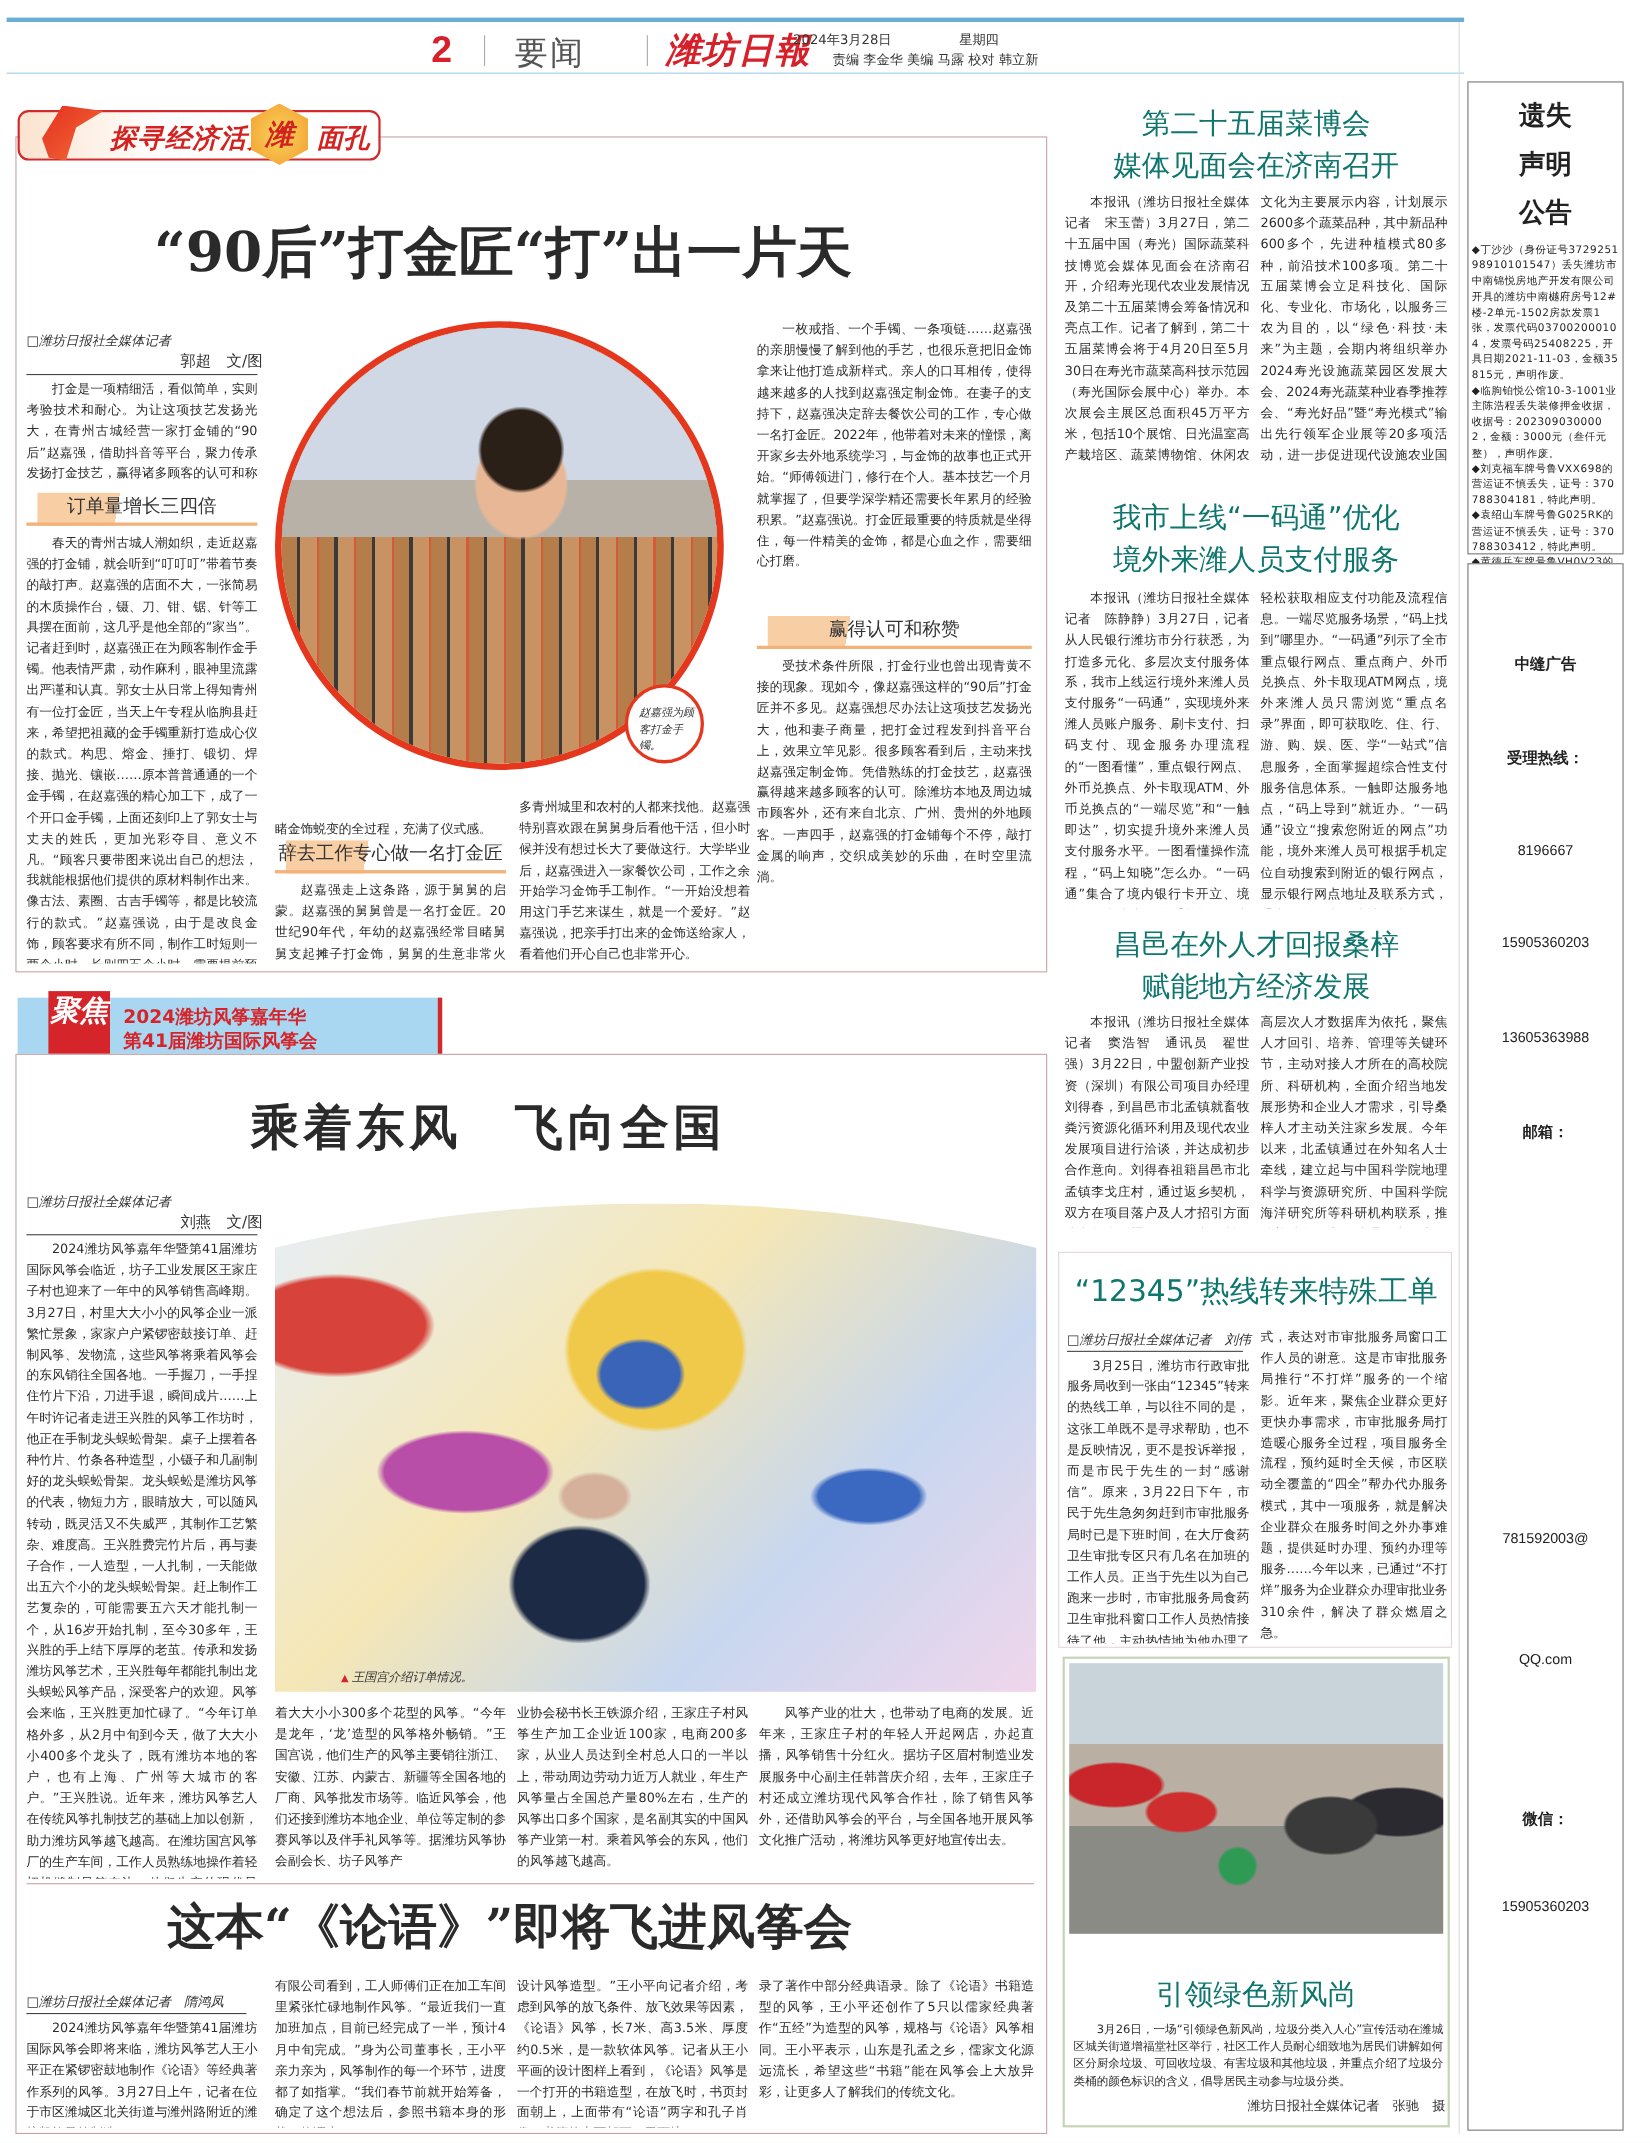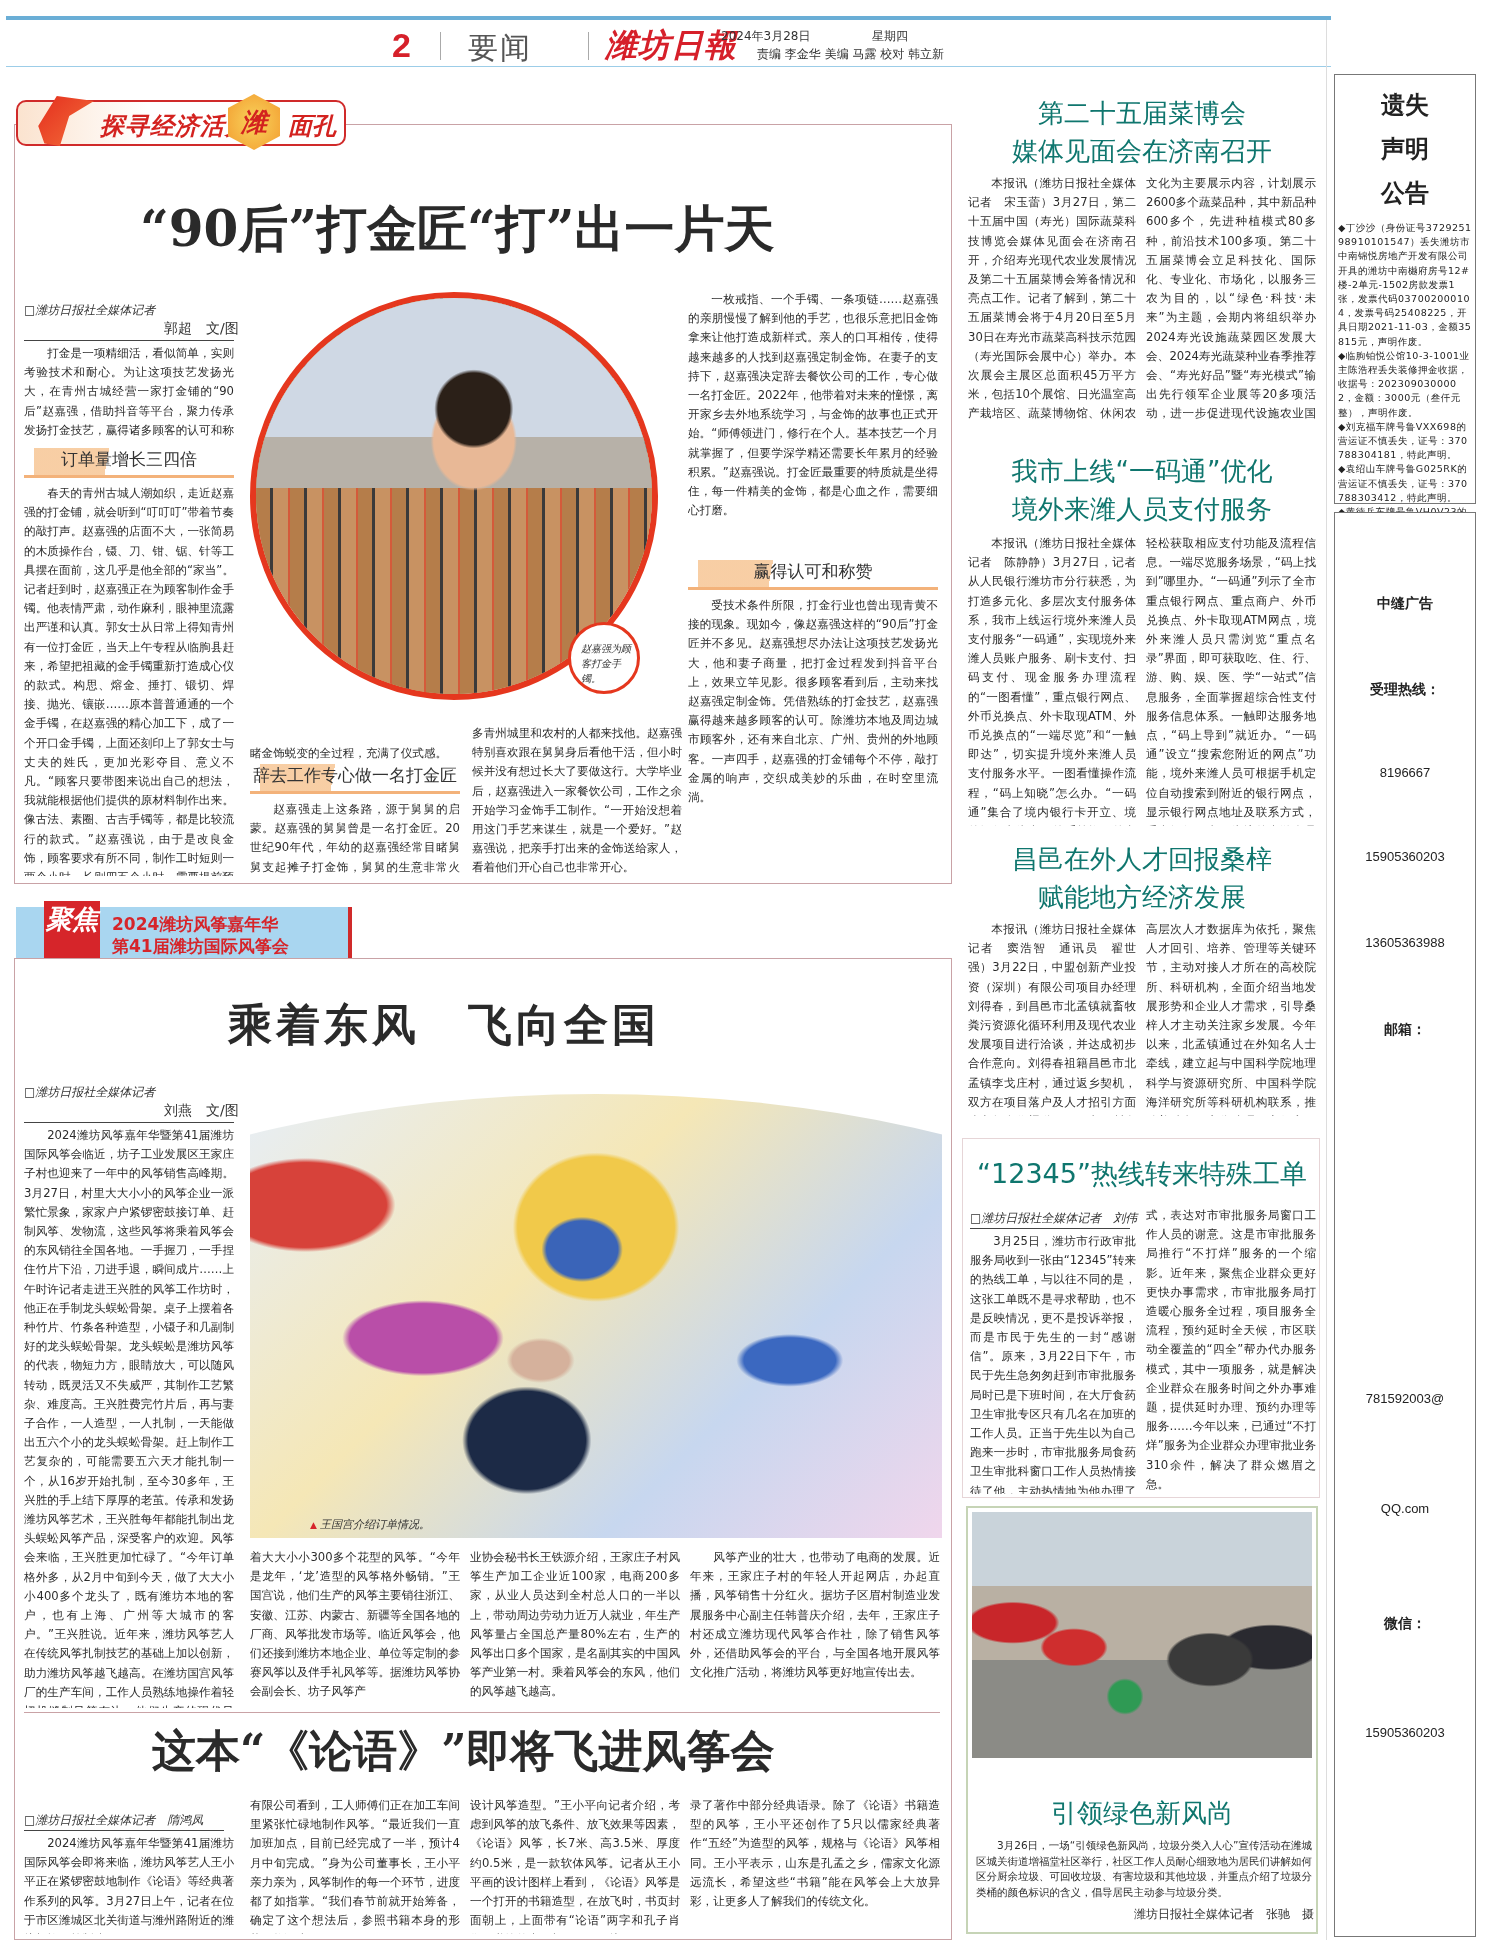--- a/index.html
+++ b/index.html
@@ -46,21 +46,21 @@
   .photo-circle { position: absolute; border-radius: 50%; overflow: hidden; border: 6px solid #e5371e; }
   .photo-man { width: 100%; height: 100%; background:
       radial-gradient(circle at 55% 28%, #2b2018 0 10%, transparent 11%),
       radial-gradient(ellipse at 55% 36%, #e8b896 0 13%, transparent 14%),
       linear-gradient(180deg, #cfd8e4 0 35%, #b7b1a8 35% 48%, transparent 48%),
       repeating-linear-gradient(90deg, #b57d4a 0 14px, #3b3a3a 14px 17px, #c89262 17px 32px, #d45a3a 32px 34px),
       #bf8a5a; }
   .caption-bubble { position: absolute; width: 72px; height: 72px; border-radius: 50%; background: #fff; border: 3px solid #e5371e; font: italic 10px "DejaVu Serif", serif; line-height: 15px; padding: 16px 6px 0 10px; color: #333; }
 
   
-  .banner2 { position: absolute; left: 16px; top: 907px; width: 336px; height: 56px; background: #a9d6f0; border-right: 4px solid #d02a2a; }
+  .banner2 { position: absolute; left: 16px; top: 907px; width: 386px; height: 56px; background: #a9d6f0; border-right: 4px solid #d02a2a; }
   .banner2 .red { position: absolute; left: 28px; top: -6px; width: 56px; height: 62px; background: #d6252a; color: #fff; font: italic bold 26px "DejaVu Serif", serif; line-height: 28px; text-align: center; padding-top: 4px; }
   .banner2 .l1 { position: absolute; left: 96px; top: 6px; font: bold 17px "DejaVu Sans", sans-serif; color: #d6252a; }
   .banner2 .l2 { position: absolute; left: 96px; top: 28px; font: bold 17px "DejaVu Sans", sans-serif; color: #d6252a; }
 
   .photo-kite { position: absolute; overflow: hidden; background:
       radial-gradient(ellipse at 48% 35%, #3a64b8 0 7%, transparent 8%),
       radial-gradient(ellipse at 50% 30%, #f1c94a 0 16%, transparent 17%),
       radial-gradient(ellipse at 78% 60%, #3b68c0 0 6%, transparent 7%),
       radial-gradient(ellipse at 25% 55%, #b94ea8 0 10%, transparent 11%),
       radial-gradient(ellipse at 8% 25%, #d7423a 0 9%, transparent 10%),
@@ -276,17 +276,17 @@
 
   <div class="side-ad">
     <div class="ln b" style="top:82px;">中缝广告</div>
     <div class="ln b" style="top:168px;">受理热线：</div>
     <div class="ln" style="top:252px;">8196667</div>
     <div class="ln" style="top:336px;">15905360203</div>
     <div class="ln" style="top:422px;">13605363988</div>
     <div class="ln b" style="top:508px;">邮箱：</div>
     <div class="ln" style="top:878px;">781592003@</div>
     <div class="ln" style="top:988px;">QQ.com</div>
-    <div class="ln b" style="top:1102px;">微信：</div>
+    <div class="ln b" style="top:1132px;">微信：</div>
     <div class="ln" style="top:1212px;">15905360203</div>
   </div>
 
 </div>
 
 </body></html>

